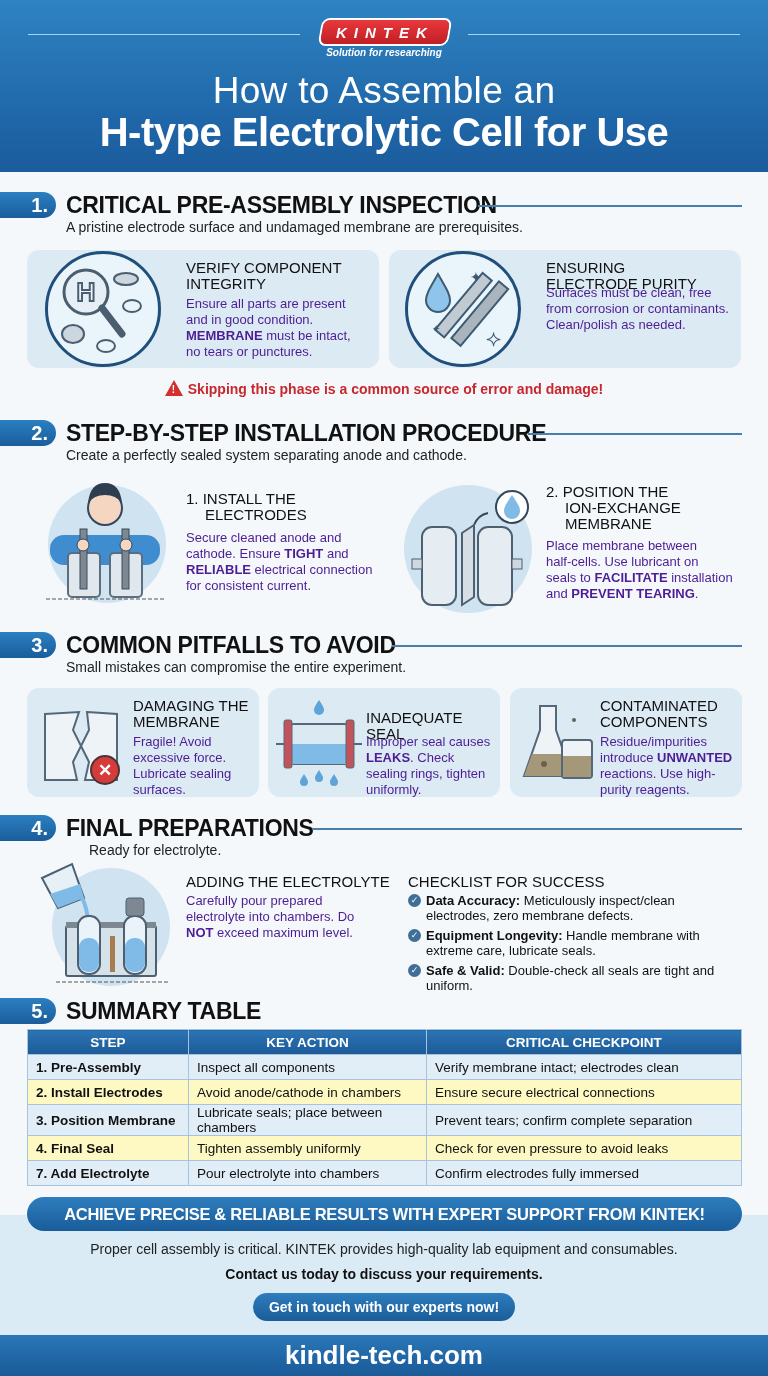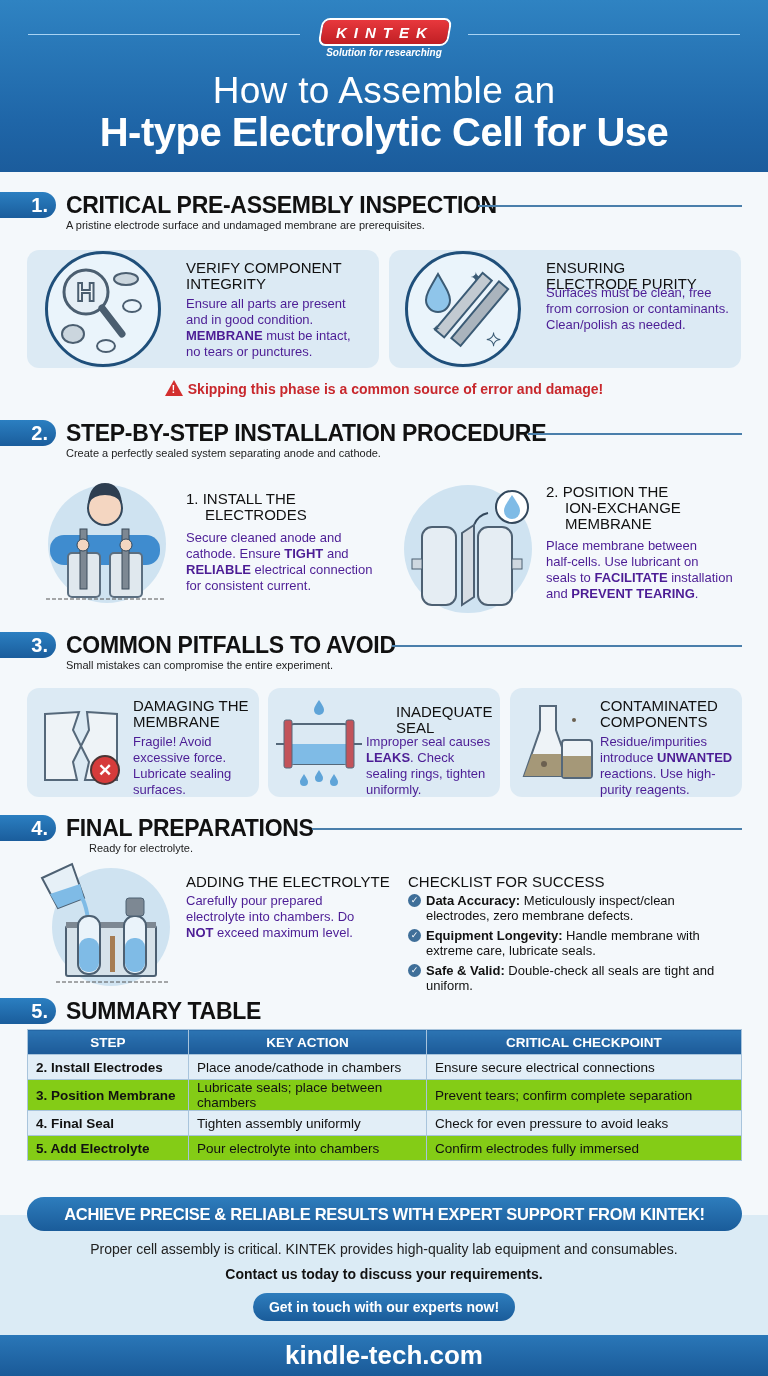--- a/index.html
+++ b/index.html
@@ -8,38 +8,38 @@
   .header .line { position: absolute; top: 34px; height: 1px; background: #a9d3f3; }
   .logo-box { position: absolute; left: 322px; top: 20px; width: 126px; height: 24px; background: linear-gradient(180deg,#e8383d,#c01f24); border-radius: 6px; transform: skewX(-10deg); box-shadow: 0 0 0 2px #fff; display: flex; align-items: center; justify-content: center; }
   .logo-box span { color: #fff; font-weight: bold; font-style: italic; letter-spacing: 7px; font-size: 15px; transform: skewX(10deg); }
   .tagline { position: absolute; left: 0; width: 768px; top: 47px; text-align: center; color: #fff; font-style: italic; font-weight: bold; font-size: 10px; }
   .title1 { position: absolute; left: 0; width: 768px; top: 70px; text-align: center; color: #fff; font-size: 37px; font-weight: normal; letter-spacing: 0.3px; }
   .title2 { position: absolute; left: 0; width: 768px; top: 110px; text-align: center; color: #fff; font-size: 40px; font-weight: bold; letter-spacing: -0.5px; }
 
   .sec-badge { position: absolute; left: 0; width: 56px; height: 26px; background: linear-gradient(180deg,#2b7fc1,#1a5d9c); border-radius: 0 14px 14px 0; color: #fff; font-weight: bold; font-size: 20px; display: flex; align-items: center; justify-content: flex-end; padding-right: 8px; }
   .sec-title { position: absolute; left: 66px; font-weight: bold; font-size: 23px; color: #111; letter-spacing: -0.3px; white-space: nowrap; }
   .sec-rule { position: absolute; height: 1.5px; background: #4a7fab; right: 26px; }
-  .sec-sub { position: absolute; left: 66px; font-size: 11px; color: #222; }
+  .sec-sub { position: absolute; left: 66px; font-size: 14px; color: #222; }
 
   .card { position: absolute; background: #dceaf4; border-radius: 12px; }
   .circle { position: absolute; border-radius: 50%; background: #eaf4fb; border: 3px solid #1f4f7a; }
   .soft-circle { position: absolute; border-radius: 50%; background: #cfe3f1; }
   .card-title { position: absolute; font-weight: normal; font-size: 15px; line-height: 16px; color: #111; }
   .card-text { position: absolute; font-size: 13px; line-height: 16px; color: #4c1d95; }
   b { font-weight: bold; }
   .warn { position: absolute; left: 0; width: 768px; top: 380px; text-align: center; color: #c8282d; font-weight: bold; font-size: 14px; }
   .warn .tri { display: inline-block; width: 0; height: 0; border-left: 9px solid transparent; border-right: 9px solid transparent; border-bottom: 16px solid #d32f2f; vertical-align: -2px; margin-right: 5px; position: relative; }
   .warn .tri i { position: absolute; left: -2px; top: 4px; color: #fff; font-style: normal; font-size: 10px; font-weight: bold; }
 
   .check-item { position: absolute; left: 408px; font-size: 13px; line-height: 15px; color: #111; width: 340px; padding-left: 18px; }
   .check-item .chk { position: absolute; left: 0; top: 1px; width: 13px; height: 13px; border-radius: 50%; background: #3f6f99; color: #fff; font-size: 9px; text-align: center; line-height: 13px; }
 
   table.summary { position: absolute; left: 27px; top: 1029px; width: 715px; border-collapse: collapse; font-size: 13.5px; }
   table.summary th { background: linear-gradient(180deg,#2c74b3,#1c5a98); color: #fff; font-weight: bold; height: 25px; border: 1px solid #a8c4dc; font-size: 13.5px; }
-  table.summary td { height: 25px; border: 1px solid #a8c4dc; padding-left: 8px; background: #84cc16; }
+  table.summary td { height: 25px; border: 1px solid #a8c4dc; padding-left: 8px; background: #fef9c3; }
   table.summary tr:nth-child(even) td { background: #e2eef7; }
   table.summary td.step { font-weight: bold; }
 
   .cta-band { position: absolute; left: 0; top: 1215px; width: 768px; height: 120px; background: #dbebf5; }
   .cta-pill { position: absolute; left: 27px; top: 1197px; width: 715px; height: 34px; border-radius: 17px; background: linear-gradient(180deg,#2e7dbd,#1a5c9a); color: #fff; font-weight: bold; font-size: 16.5px; display: flex; align-items: center; justify-content: center; letter-spacing: -0.3px; }
   .cta-text { position: absolute; left: 0; width: 768px; text-align: center; font-size: 14px; color: #222; }
   .cta-btn { position: absolute; left: 253px; top: 1293px; width: 262px; height: 28px; border-radius: 14px; background: linear-gradient(180deg,#2e7dbd,#1a5c9a); color: #fff; font-weight: bold; font-size: 14px; display: flex; align-items: center; justify-content: center; }
   .footer { position: absolute; left: 0; top: 1335px; width: 768px; height: 41px; background: linear-gradient(180deg,#2a77b8,#1a5a98); color: #fff; font-weight: bold; font-size: 26px; display: flex; align-items: center; justify-content: center; }
   svg { position: absolute; }
 </style>
@@ -179,21 +179,21 @@
     <path d="M45 4 c-4 6-5 8-5 10 a5 5 0 0 0 10 0 c0-2-1-4-5-10z" fill="#5fa4d8"></path>
     <line x1="2" y1="48" x2="88" y2="48" stroke="#55687a" stroke-width="2"></line>
     <rect x="14" y="28" width="62" height="40" rx="6" fill="#dbe9f3" stroke="#55687a" stroke-width="2"></rect>
     <rect x="14" y="48" width="62" height="20" fill="#7fbbe6"></rect>
     <rect x="10" y="24" width="8" height="48" rx="2" fill="#c2535a" stroke="#55687a"></rect>
     <rect x="72" y="24" width="8" height="48" rx="2" fill="#c2535a" stroke="#55687a"></rect>
     <path d="M30 78 c-3 5-4 6-4 8 a4 4 0 0 0 8 0 c0-2-1-3-4-8z" fill="#5fa4d8"></path>
     <path d="M45 74 c-3 5-4 6-4 8 a4 4 0 0 0 8 0 c0-2-1-3-4-8z" fill="#5fa4d8"></path>
     <path d="M60 78 c-3 5-4 6-4 8 a4 4 0 0 0 8 0 c0-2-1-3-4-8z" fill="#5fa4d8"></path>
   </svg>
-  <div class="card-title" style="left:98px;top:16px;margin-left:30px;"><span>INADEQUATE</span><br><span>SEAL</span></div>
+  <div class="card-title" style="left:98px;top:22px;"><span>INADEQUATE</span><br><span>SEAL</span></div>
   <div class="card-text" style="left:98px;top:46px;">
     <span>Improper seal causes</span><br>
     <b>LEAKS</b><span>. Check</span><br>
     <span>sealing rings, tighten</span><br>
     <span>uniformly.</span>
   </div>
 </div>
 
 <div class="card" style="left:510px;top:688px;width:232px;height:109px;">
   <svg width="84" height="90" viewBox="0 0 84 90" style="left:8px;top:12px;">
@@ -250,36 +250,41 @@
 <div class="sec-title" style="top:998px;">SUMMARY TABLE</div>
 
 <table class="summary">
   <tbody>
       <tr>
     <th style="width:161px">STEP</th>
     <th style="width:238px">KEY ACTION</th>
     <th>CRITICAL CHECKPOINT</th>
   </tr>
   <tr>
+    <td class="step">1. Pre-Assembly</td>
+    <td>Inspect all components</td>
+    <td>Verify membrane intact; electrodes clean</td>
+  </tr>
+  <tr>
     <td class="step">2. Install Electrodes</td>
-    <td>Place anode/cathode in chambers</td>
+    <td>Avoid anode/cathode in chambers</td>
     <td>Ensure secure electrical connections</td>
   </tr>
   <tr>
     <td class="step">3. Position Membrane</td>
     <td>Lubricate seals; place between chambers</td>
     <td>Prevent tears; confirm complete separation</td>
   </tr>
   <tr>
     <td class="step">4. Final Seal</td>
     <td>Tighten assembly uniformly</td>
     <td>Check for even pressure to avoid leaks</td>
   </tr>
   <tr>
-    <td class="step">5. Add Electrolyte</td>
+    <td class="step">7. Add Electrolyte</td>
     <td>Pour electrolyte into chambers</td>
     <td>Confirm electrodes fully immersed</td>
   </tr>
 </tbody>
   </table>
 
 <div class="cta-band"></div>
 <div class="cta-pill">ACHIEVE PRECISE &amp; RELIABLE RESULTS WITH EXPERT SUPPORT FROM KINTEK!</div>
 <div class="cta-text" style="top:1241px;">Proper cell assembly is critical. KINTEK provides high-quality lab equipment and consumables.</div>
 <div class="cta-text" style="top:1266px;font-weight:bold;color:#111;">Contact us today to discuss your requirements.</div>

